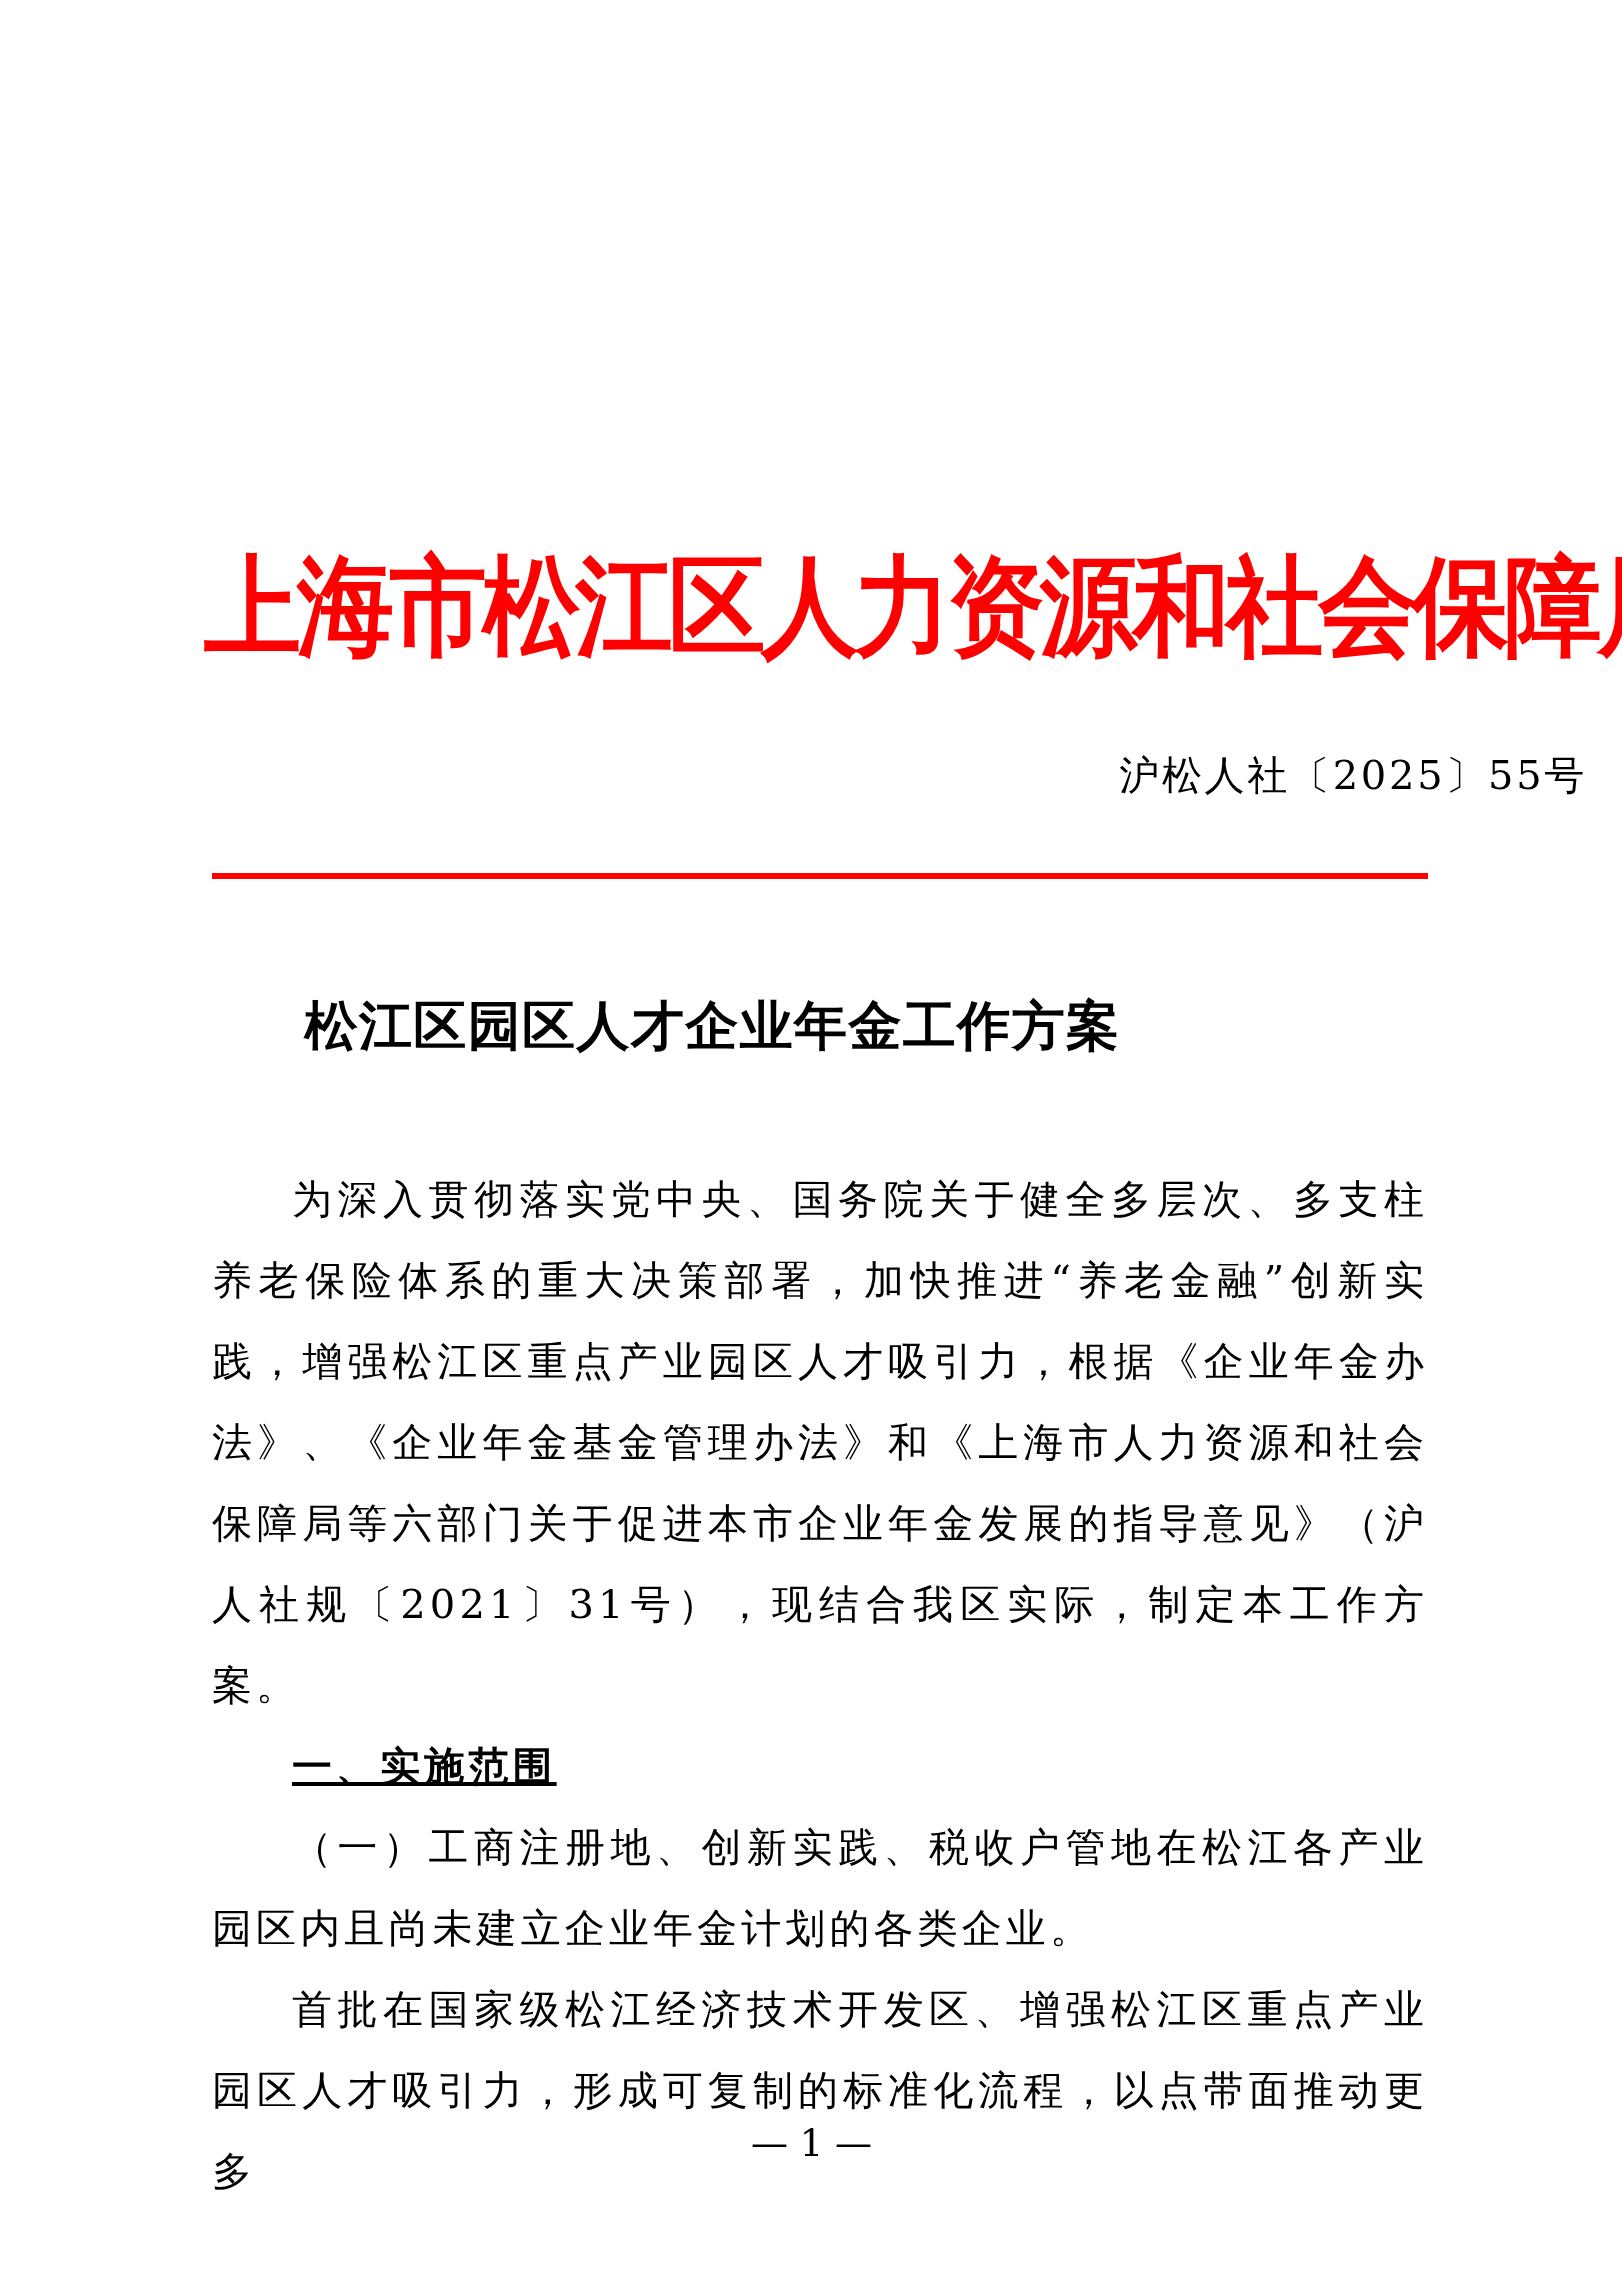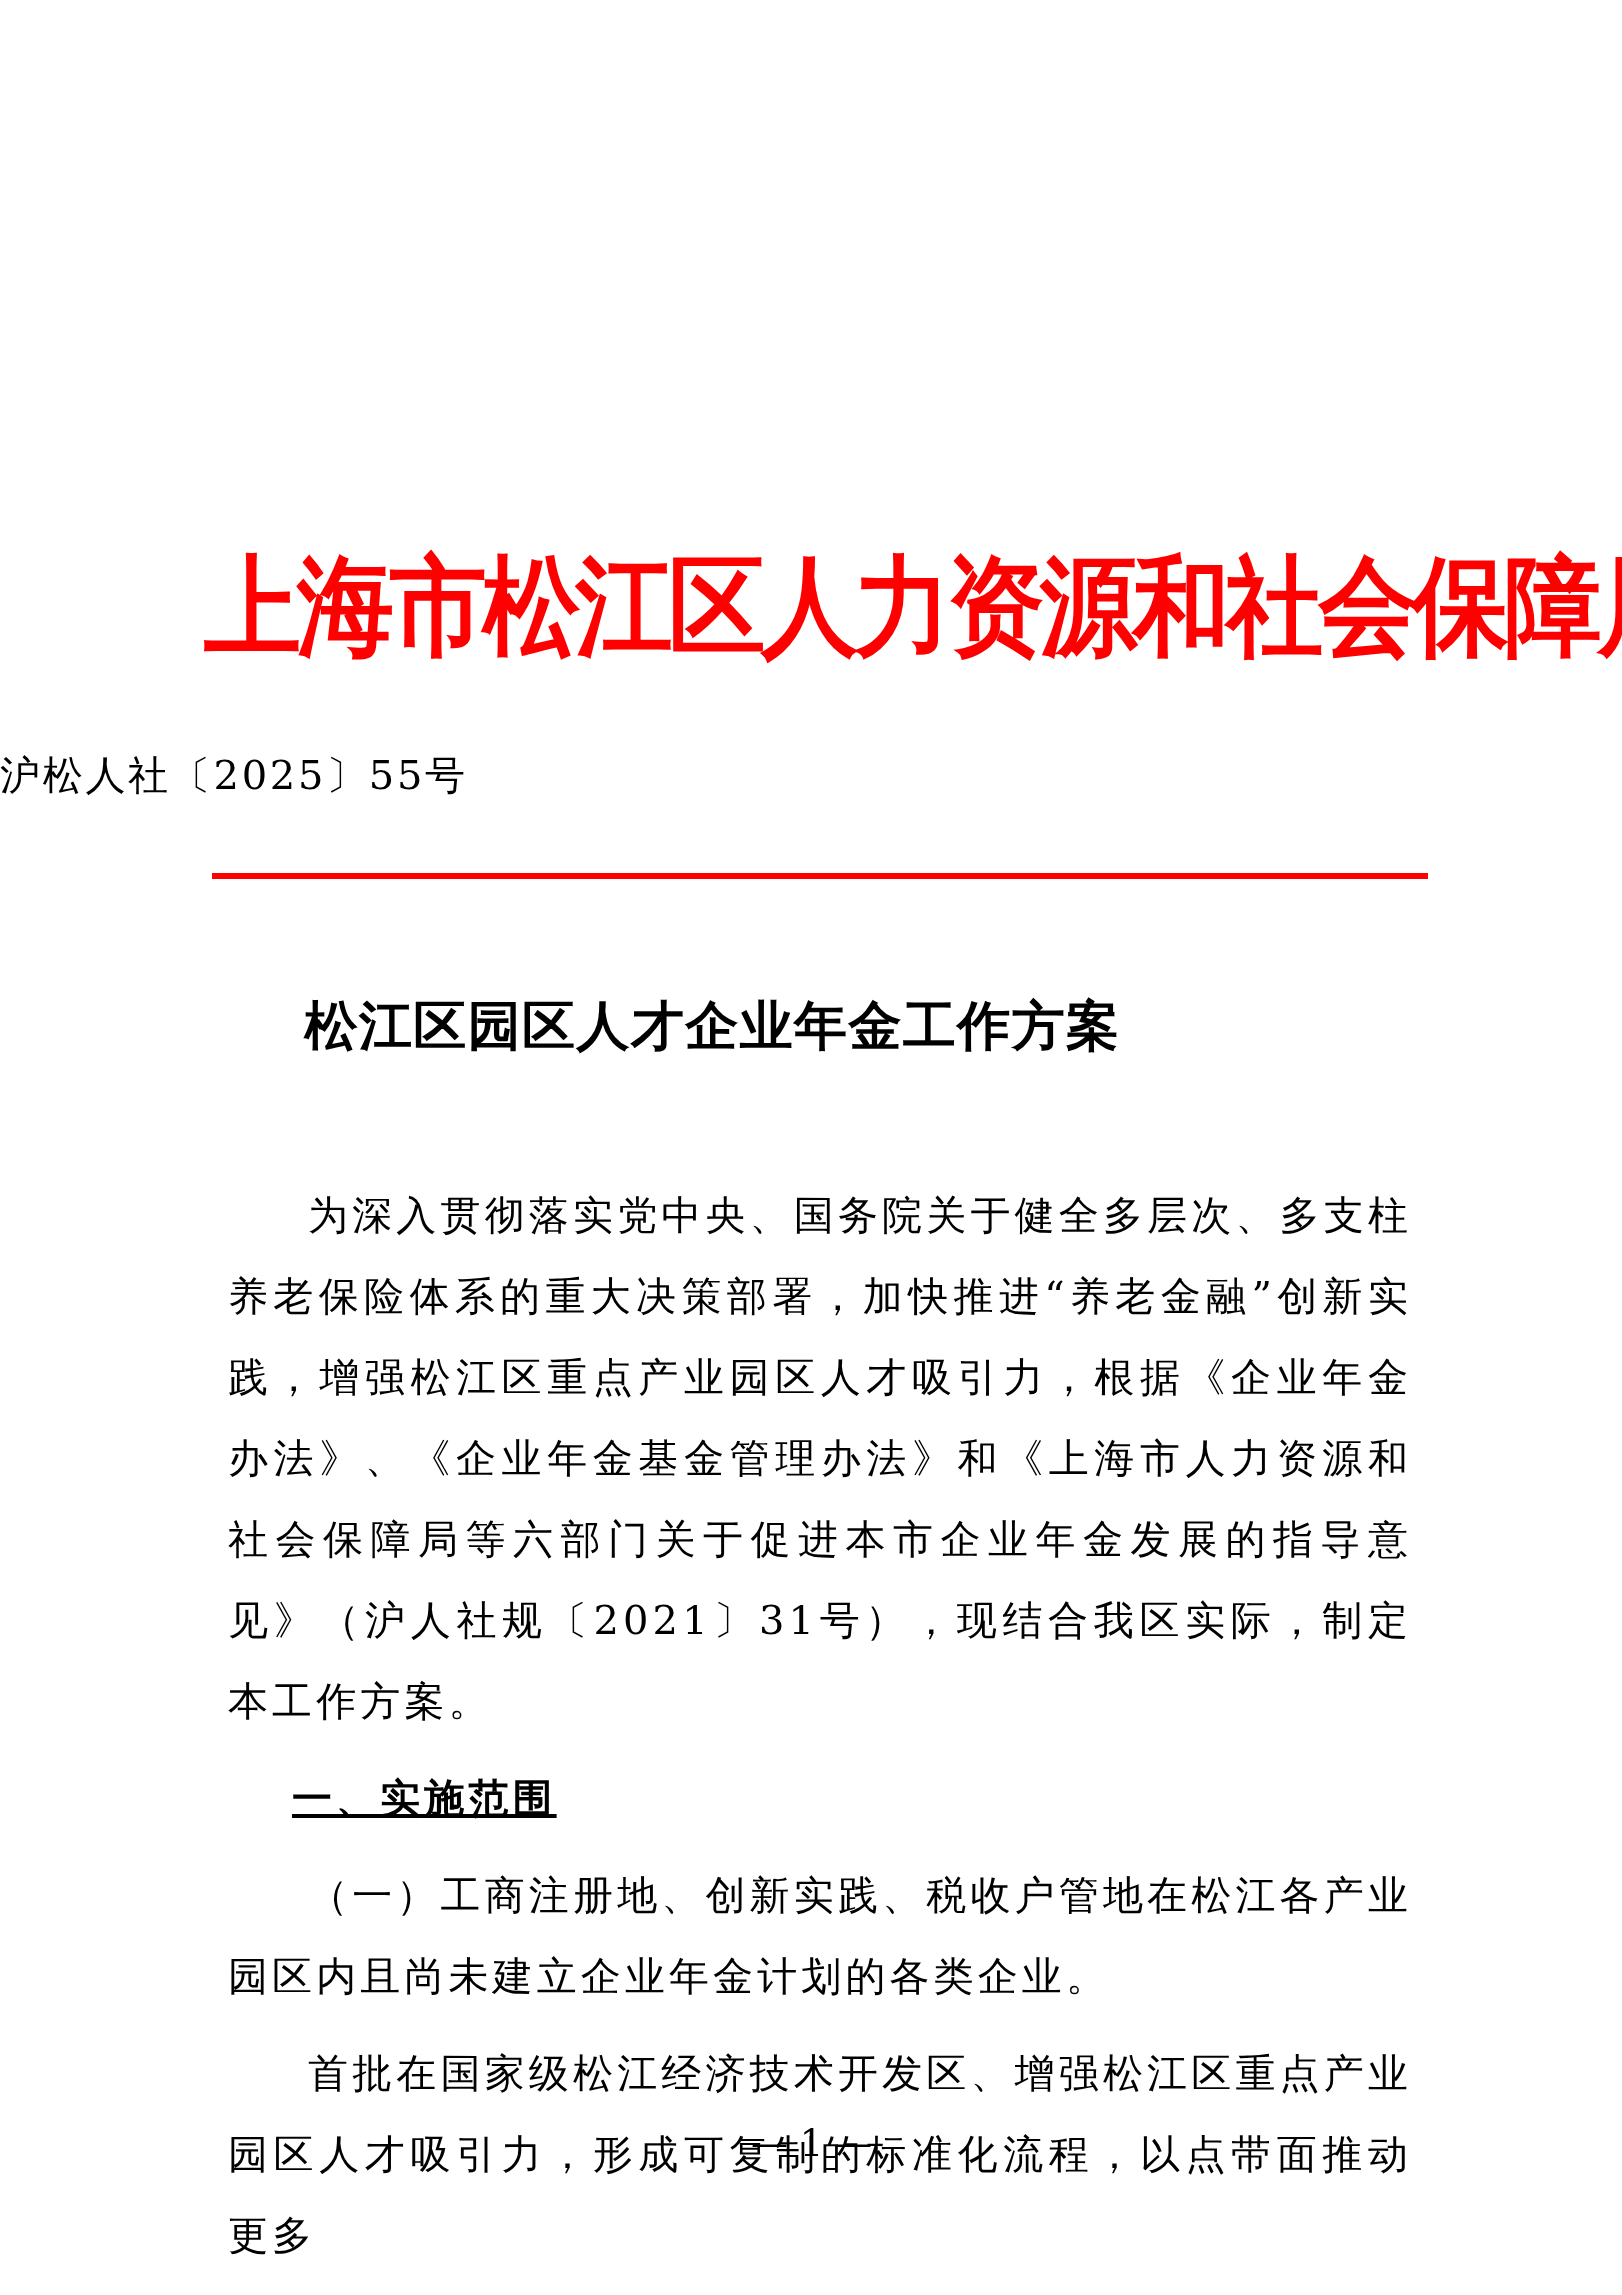--- a/index.html
+++ b/index.html
@@ -36,21 +36,21 @@
       letter-spacing: -4.1px;
       transform: scaleY(1.12);
       transform-origin: center top;
       white-space: nowrap;
     }
     .docnum {
       position: absolute;
       left: 0;
       top: 748px;
       width: 1587px;
-      text-align: left;
+      text-align: right;
       font-size: 40px;
       line-height: 55px;
       letter-spacing: 2.7px;
       white-space: nowrap;
     }
     .red-rule {
       position: absolute;
       left: 212px;
       top: 873px;
       width: 1216px;
@@ -73,21 +73,21 @@
       position: absolute;
       left: 212px;
       top: 1159px;
       width: 1216px;
       font-size: 40px;
       line-height: 81px;
       letter-spacing: 4.1px;
       text-align: justify;
     }
     .body-text p {
-      margin: 16px;
+      margin: 0;
       text-indent: 2em;
     }
     .body-text h2 {
       margin: 0;
       font-size: 40px;
       line-height: 81px;
       font-weight: bold;
       font-family: "DejaVu Sans", "Liberation Sans", sans-serif;
       text-indent: 2em;
       text-decoration: underline;

